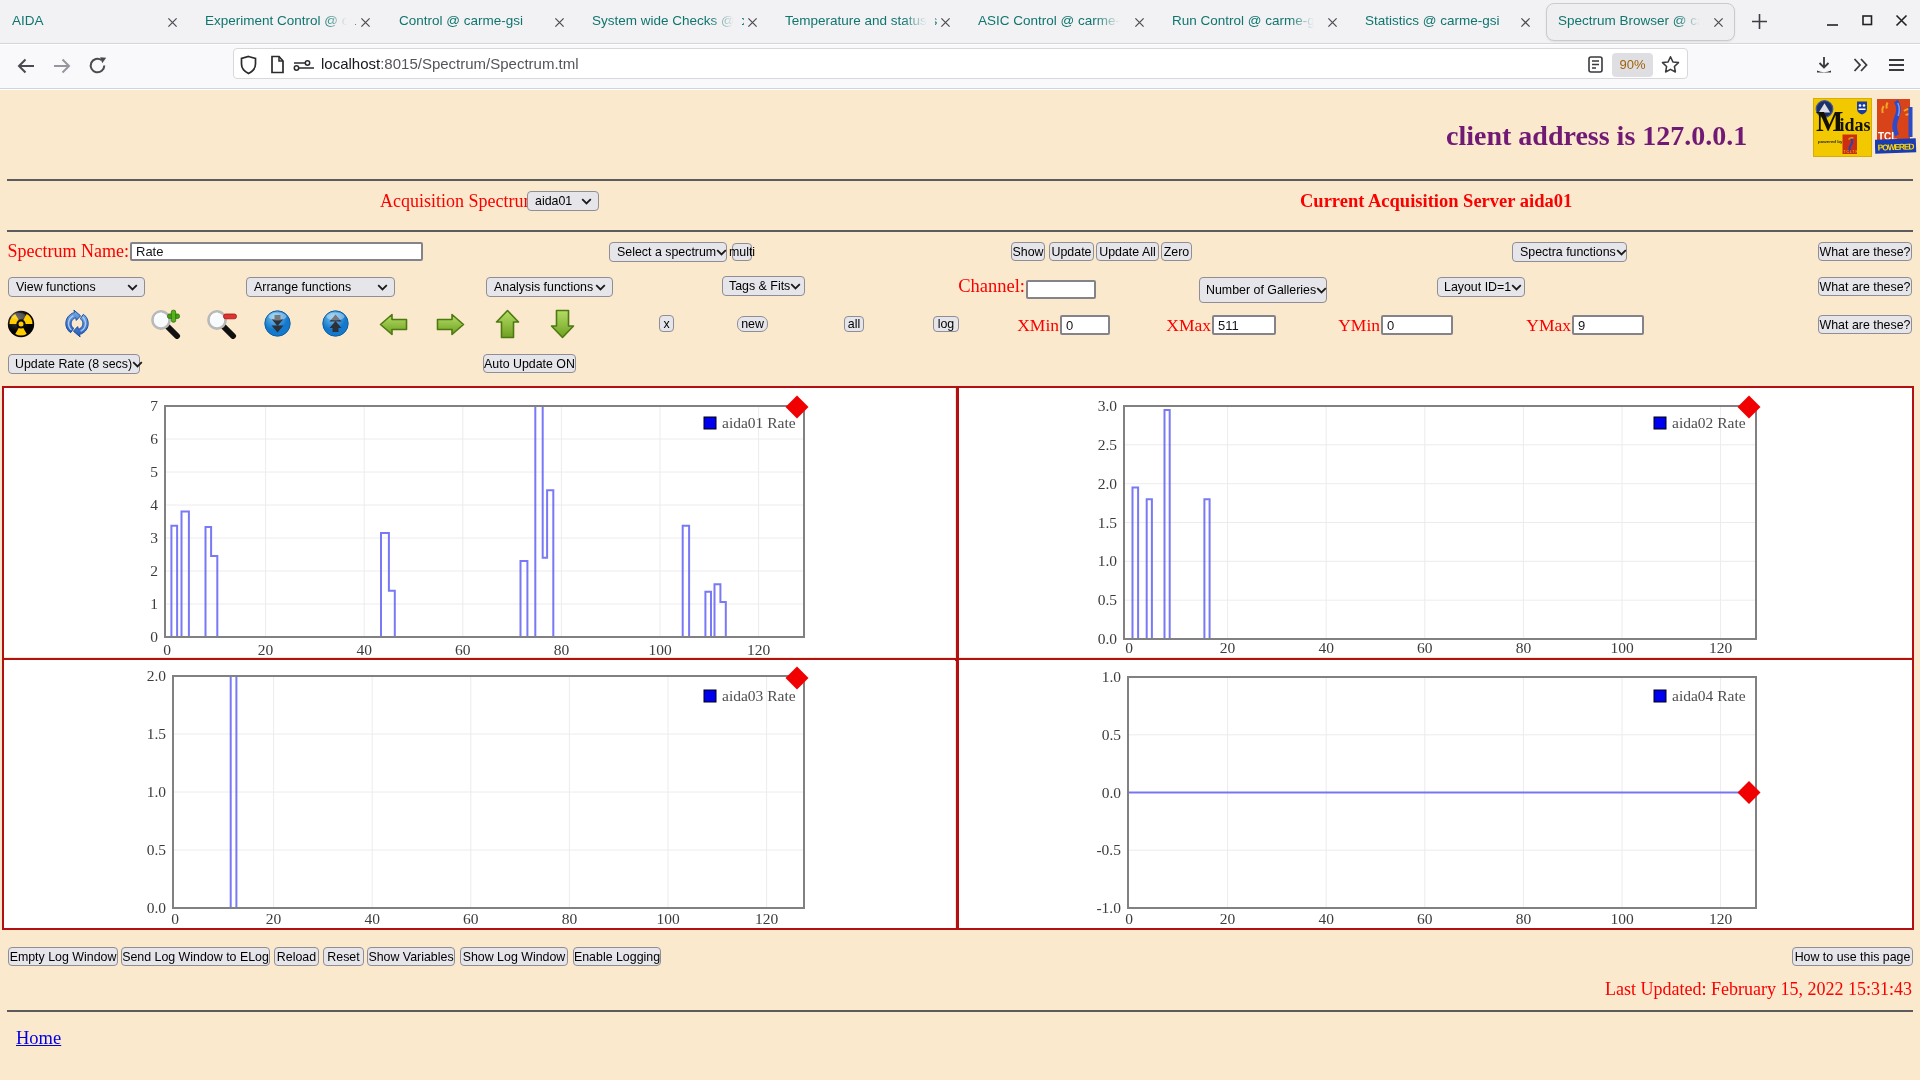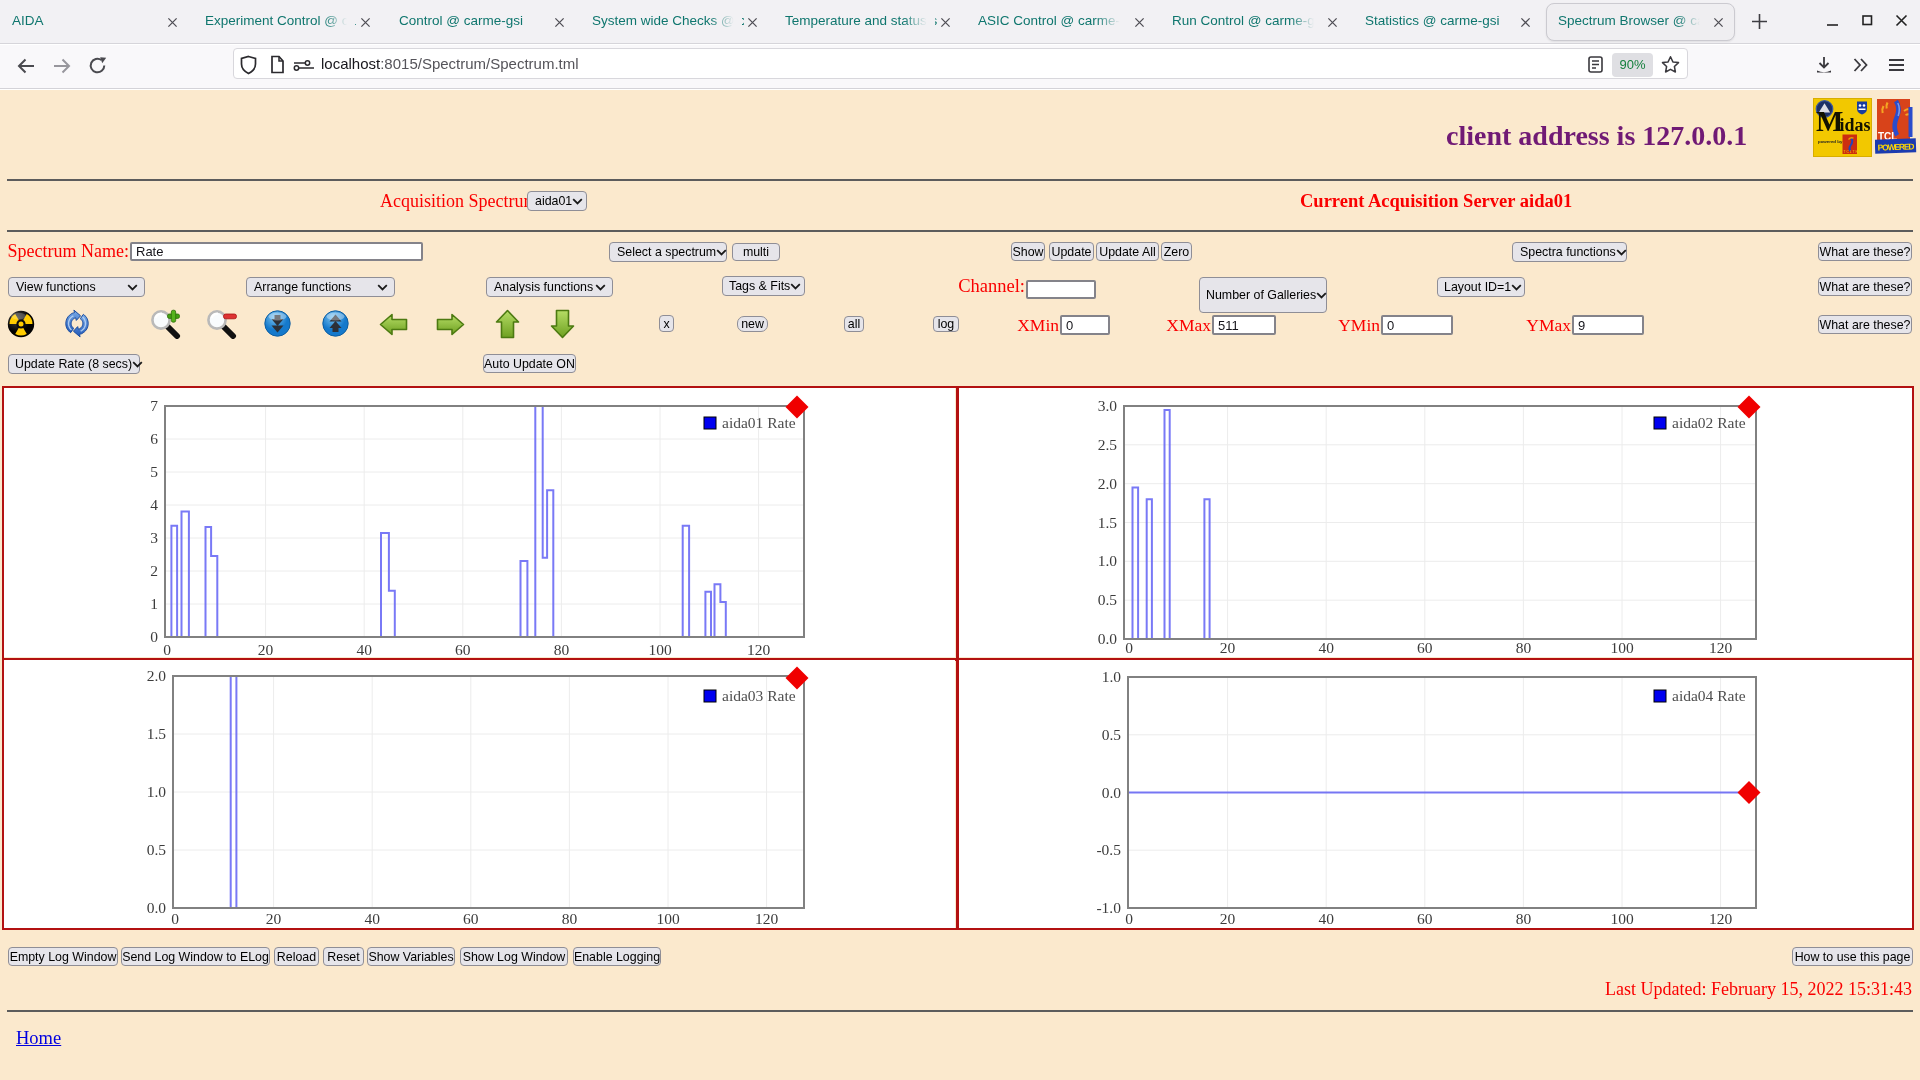--- a/index.html
+++ b/index.html
@@ -110,21 +110,21 @@
       <circle cx="3.5" cy="8" r="2.2" fill="none" stroke="#2b2a2e" stroke-width="1.5"></circle>
       <line x1="6" y1="8" x2="21" y2="8" stroke="#2b2a2e" stroke-width="1.5"></line>
       <circle cx="14.5" cy="3" r="2.2" fill="none" stroke="#2b2a2e" stroke-width="1.5"></circle>
       <line x1="1" y1="3" x2="12" y2="3" stroke="#2b2a2e" stroke-width="1.5"></line>
     </svg>
   <div style="position:absolute;left:321px;top:55px;font-family:'Liberation Sans',sans-serif;font-size:15px;color:#17161b">localhost<span style="color:#55545a">:8015/Spectrum/Spectrum.tml</span></div>
   <svg style="position:absolute;left:1588px;top:56px" width="15" height="17" viewBox="0 0 15 17">
       <rect x="1" y="1" width="13" height="15" rx="2" fill="none" stroke="#3a393e" stroke-width="1.6"></rect>
       <path d="M4 5 h7 M4 8.5 h7 M4 12 h4" stroke="#3a393e" stroke-width="1.5"></path>
     </svg>
-  <div style="position:absolute;left:1612px;top:53px;width:41px;height:24px;background:#dfdfe3;border-radius:4px;font-family:'Liberation Sans',sans-serif;font-size:13px;color:#15803d;text-align:center;line-height:24px">90%</div>
+  <div style="position:absolute;left:1612px;top:53px;width:41px;height:24px;background:#dfdfe3;border-radius:4px;font-family:'Liberation Sans',sans-serif;font-size:13px;color:#a16207;text-align:center;line-height:24px">90%</div>
   <svg style="position:absolute;left:1661px;top:55px" width="19" height="19" viewBox="0 0 19 19">
       <path d="M9.5 1.8 L11.9 6.9 17.5 7.6 13.4 11.5 14.4 17 9.5 14.3 4.6 17 5.6 11.5 1.5 7.6 7.1 6.9 Z" fill="none" stroke="#3a393e" stroke-width="1.5" stroke-linejoin="round"></path>
     </svg>
   <svg style="position:absolute;left:1815px;top:56px" width="18" height="18" viewBox="0 0 18 18">
       <path d="M9 1 V11 M4.5 7 L9 11.5 L13.5 7" fill="none" stroke="#3a393e" stroke-width="1.8"></path>
       <path d="M2 14.5 q7 3.5 14 0 V16.5 H2 Z" fill="#3a393e"></path>
     </svg>
   <svg style="position:absolute;left:1852px;top:57px" width="17" height="16" viewBox="0 0 17 16">
       <path d="M2.5 2 L8 8 L2.5 14 M9 2 L14.5 8 L9 14" fill="none" stroke="#3a393e" stroke-width="1.8"></path>
     </svg>
@@ -161,37 +161,37 @@
       <path d="M22.8 5 q2.8 5.5 0.4 13" fill="none" stroke="#7f9ce8" stroke-width="1.5"></path>
       <rect x="33.5" y="9" width="4" height="30" fill="#2a4ccc"></rect>
       <text x="3" y="41.5" font-family="Liberation Sans" font-size="10" font-weight="bold" fill="#fff">TCL</text>
       <g transform="rotate(-2 20 48)">
         <rect x="0" y="41" width="41" height="14" fill="#1b3bb0"></rect>
         <text x="2.5" y="52" font-family="Liberation Sans" font-size="8.4" font-weight="bold" fill="#ffd700" textLength="37">POWERED</text>
       </g>
     </svg>
     <div class="hr" style="top:179px"></div>
     <div style="position:absolute;left:380px;top:191px;font-family:'Liberation Serif',serif;font-size:18px;color:#fa0000;white-space:nowrap">Acquisition Spectrum</div>
-    <div class="sel" style="left:527px;top:191px;width:60px;height:20px">
+    <div class="sel" style="left:527px;top:191px;width:72px;height:20px">
       <span style="padding-left:7px">aida01</span>
       <svg class="chev" width="11" height="7" viewBox="0 0 11 7">
         <path d="M1.2 1.2 L5.5 5.4 L9.8 1.2" fill="none" stroke="#1a1a1a" stroke-width="1.8"></path>
       </svg>
     </div>
     <div style="position:absolute;left:1300px;top:191px;font-family:'Liberation Serif',serif;font-size:18.5px;color:#fa0000;font-weight:bold;white-space:nowrap">Current Acquisition Server aida01</div>
     <div class="hr" style="top:230px"></div>
     <div style="position:absolute;right:1791px;top:241px;font-family:'Liberation Serif',serif;font-size:18px;color:#fa0000;white-space:nowrap">Spectrum Name:</div>
     <div class="inp" style="left:130px;top:242px;width:293px;height:19px">Rate</div>
     <div class="sel" style="left:609px;top:242px;width:118px;height:20px">
       <span style="padding-left:7px">Select a spectrum</span>
       <svg class="chev" width="11" height="7" viewBox="0 0 11 7">
         <path d="M1.2 1.2 L5.5 5.4 L9.8 1.2" fill="none" stroke="#1a1a1a" stroke-width="1.8"></path>
       </svg>
     </div>
-    <div class="btn" style="left:732px;top:243px;height:18px;width:48px;">multi</div>
+    <div class="btn" style="left:732px;top:243px;height:18px;width:20px;">multi</div>
     <div class="btn" style="left:1011px;top:242px;height:19px;width:34px;">Show</div>
     <div class="btn" style="left:1049px;top:242px;height:19px;width:45px;">Update</div>
     <div class="btn" style="left:1096px;top:242px;height:19px;width:63px;">Update All</div>
     <div class="btn" style="left:1161px;top:242px;height:19px;width:31px;">Zero</div>
     <div class="sel" style="left:1512px;top:242px;width:115px;height:20px">
       <span style="padding-left:7px">Spectra functions</span>
       <svg class="chev" width="11" height="7" viewBox="0 0 11 7">
         <path d="M1.2 1.2 L5.5 5.4 L9.8 1.2" fill="none" stroke="#1a1a1a" stroke-width="1.8"></path>
       </svg>
     </div>
@@ -215,21 +215,21 @@
       </svg>
     </div>
     <div class="sel" style="left:722px;top:276px;width:83px;height:20px">
       <span style="padding-left:6px">Tags &amp; Fits</span>
       <svg class="chev" width="11" height="7" viewBox="0 0 11 7">
         <path d="M1.2 1.2 L5.5 5.4 L9.8 1.2" fill="none" stroke="#1a1a1a" stroke-width="1.8"></path>
       </svg>
     </div>
     <div style="position:absolute;right:895px;top:276px;font-family:'Liberation Serif',serif;font-size:18.5px;color:#fa0000;white-space:nowrap">Channel:</div>
     <div class="inp" style="left:1026px;top:280px;width:70px;height:19px"></div>
-    <div class="sel" style="left:1199px;top:277px;width:128px;height:36px">
+    <div class="sel" style="left:1199px;top:277px;width:128px;height:26px">
       <span style="padding-left:6px">Number of Galleries</span>
       <svg class="chev" width="11" height="7" viewBox="0 0 11 7">
         <path d="M1.2 1.2 L5.5 5.4 L9.8 1.2" fill="none" stroke="#1a1a1a" stroke-width="1.8"></path>
       </svg>
     </div>
     <div class="sel" style="left:1437px;top:277px;width:88px;height:20px">
       <span style="padding-left:6px">Layout ID=1</span>
       <svg class="chev" width="11" height="7" viewBox="0 0 11 7">
         <path d="M1.2 1.2 L5.5 5.4 L9.8 1.2" fill="none" stroke="#1a1a1a" stroke-width="1.8"></path>
       </svg>

